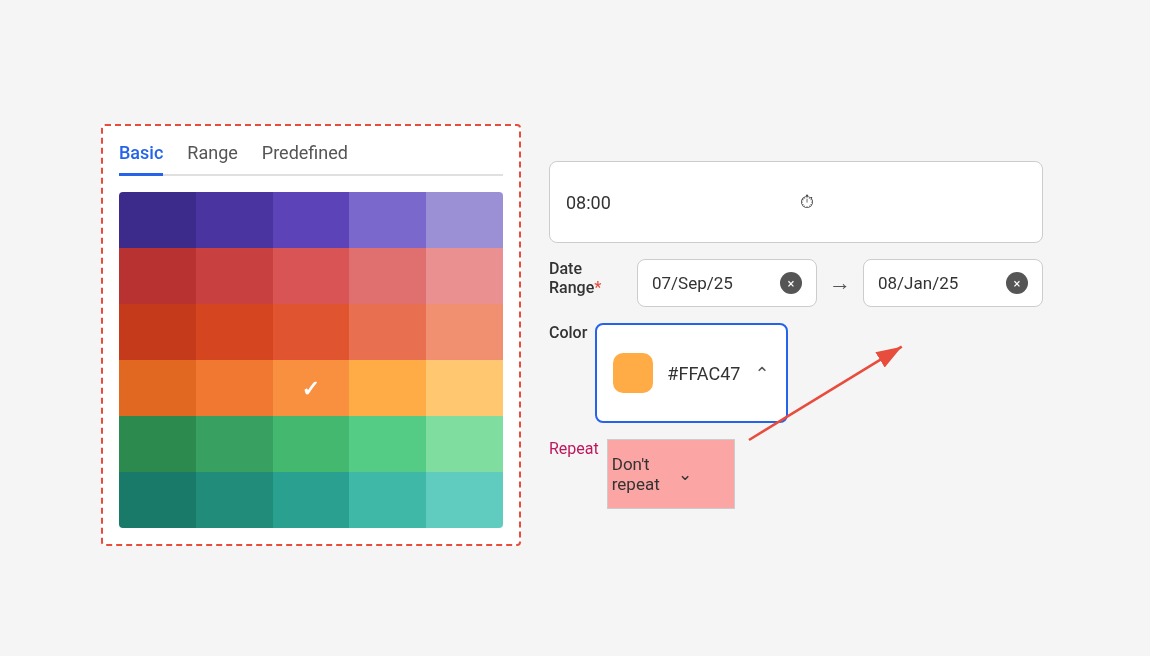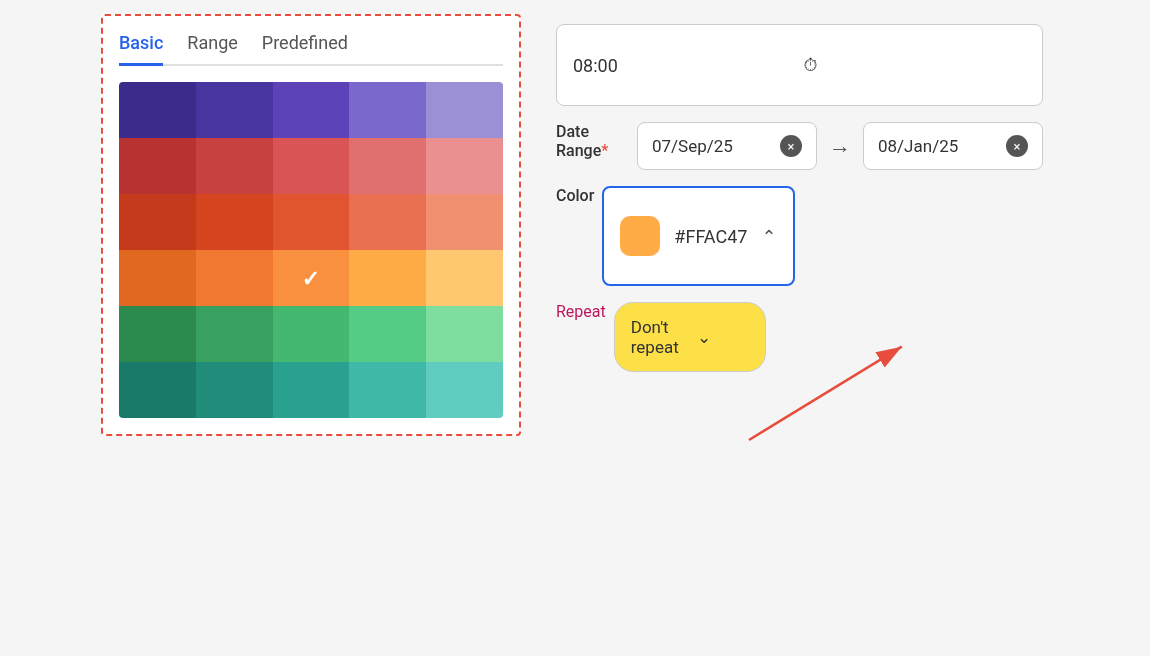--- a/index.html
+++ b/index.html
@@ -12,23 +12,23 @@
       width: 1150px;
       height: 656px;
       overflow: hidden;
     }
     .page-container {
       display: flex;
       width: 976px;
       height: 656px;
       background: #f5f5f5;
       position: relative;
-      align-items: flex-start;
+      align-items: center;
       padding: 14px 0 0 14px;
-      gap: 35px;
+      gap: 28px;
     }
 
     
     .color-picker-panel {
       width: 420px;
       min-width: 420px;
       border: 2px dashed #e74c3c;
       border-radius: 4px;
       background: #fff;
       padding: 16px 16px 16px 16px;
@@ -210,23 +210,23 @@
     
     .repeat-label {
       font-size: 16px;
       color: #be185d;
       font-weight: 400;
     }
     .repeat-selector {
       display: flex;
       align-items: center;
       border: 1.5px solid #ccc;
-      border-radius: 19px;
-      padding: 14px 16px;
-      background: #fde047;
+      border-radius: 0;
+      padding: 14px 4px;
+      background: #fca5a5;
       gap: 14px;
       cursor: pointer;
     }
     .repeat-selector span {
       flex: 1;
       font-size: 17px;
       color: #333;
     }
     .chevron-down {
       color: #555;

